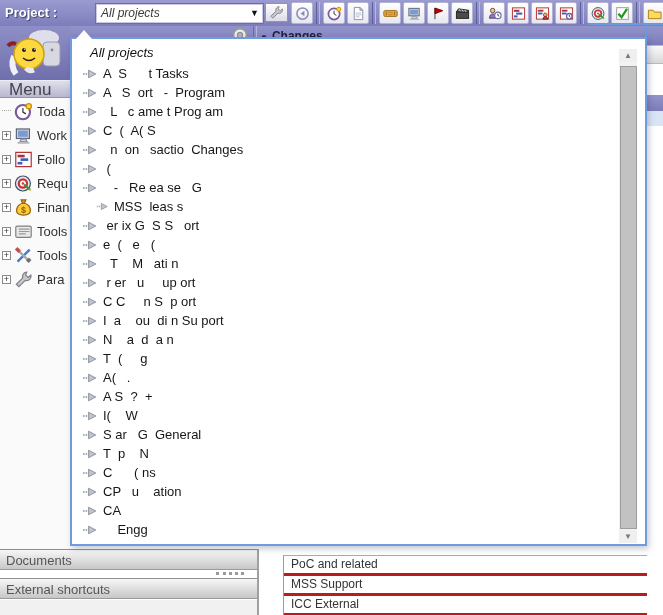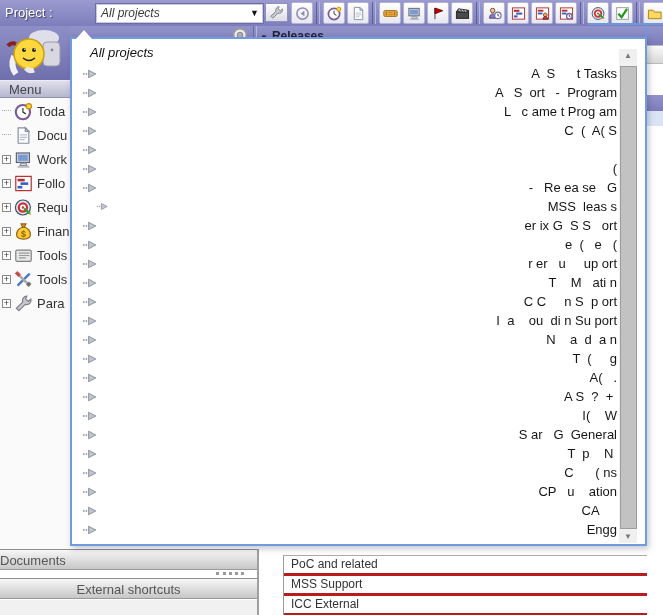--- a/index.html
+++ b/index.html
@@ -2,21 +2,21 @@
 <html><head>
 <meta charset="utf-8">
 <style>
   html,body{margin:0;padding:0;background:#fff;}
   .stage{position:relative;width:663px;height:615px;overflow:hidden;
          font-family:"Liberation Sans",sans-serif;background:#fff;}
 
   
   .topbar{position:absolute;left:0;top:0;width:663px;height:26px;
           background:linear-gradient(#9b9bd1,#7d7dbb);border-bottom:1px solid #62629e;}
-  .proj-label{position:absolute;left:5px;top:5px;font-size:13px;font-weight:normal;color:#fff;
+  .proj-label{position:absolute;left:5px;top:5px;font-size:13px;font-weight:bold;color:#fff;
               text-shadow:1px 1px 1px #3d3d66;}
   .combo{position:absolute;left:95px;top:3px;width:167px;height:19px;background:#fff;
          border:1px solid #6d6da6;box-shadow:inset 0 0 0 1px #c9c9e2;cursor:pointer;}
   .combo-val{position:absolute;left:5px;top:2px;font-size:12px;font-style:italic;color:#3a3a3a;white-space:pre;}
   .combo-arrow{position:absolute;right:4px;top:4px;font-size:9px;color:#111;}
   .wrench-btn{position:absolute;left:265px;top:3px;width:23px;height:19px;
               background:linear-gradient(#fdfdfd,#dcdce8);border:1px solid #9090bc;
               display:flex;align-items:center;justify-content:center;cursor:pointer;}
   .toolbar{position:absolute;left:291px;top:2px;display:flex;align-items:center;}
   .tbtn{width:22px;height:22px;margin-right:2px;background:linear-gradient(#ffffff,#e7e7f0);
@@ -39,52 +39,52 @@
   .sliver-c{top:111px;height:15px;background:#d9e5f5;}
   .focus-h{position:absolute;left:588px;top:23px;width:75px;height:2px;background:#6c98dd;}
   .focus-v{position:absolute;left:645px;top:25px;width:2px;height:13px;background:#6c98dd;}
 
   
   .sidebar{position:absolute;left:0;top:26px;width:70px;height:523px;background:#fafafa;}
   .logo{position:absolute;left:0;top:0;width:70px;height:54px;
         background:linear-gradient(#8f8fc7,#6f6fad);overflow:hidden;}
   .menu-head{position:absolute;left:0;top:54px;width:70px;height:18px;
              background:linear-gradient(#dfdfec,#b7b7cf);border-top:1px solid #ededf5;
-             border-bottom:1px solid #9494b2;color:#44444f;font-size:13px;line-height:18px;padding-left:9px;box-sizing:border-box;}
+             border-bottom:1px solid #9494b2;color:#44444f;font-size:17px;line-height:18px;padding-left:9px;box-sizing:border-box;}
   .menu-list{position:absolute;left:0;top:73px;width:70px;}
   .mi{display:flex;align-items:center;height:24px;cursor:pointer;}
   .mi-exp{width:9px;height:9px;margin-left:2px;margin-right:3px;background:#fff;border:1px solid #8a8a8a;
           font-size:9px;line-height:7px;text-align:center;color:#333;box-sizing:border-box;flex:none;}
   .mi-stub{width:9px;height:1px;margin-left:2px;margin-right:3px;border-top:1px dotted #aaa;flex:none;}
   .mi-ic{width:19px;height:19px;flex:none;margin-right:4px;}
   .mi-ic svg{width:19px;height:19px;display:block;}
   .mi-lb{font-size:13px;color:#333;white-space:nowrap;}
 
   
   .panelbar{position:absolute;left:0;width:257px;height:21px;
             background:linear-gradient(#f7f7f7,#c7c7c7);border-top:1px solid #8f8f8f;border-bottom:1px solid #9a9a9a;
-            color:#555;font-size:13px;line-height:21px;box-sizing:border-box;cursor:pointer;}
+            color:#555;font-size:13px;line-height:21px;padding-left:6px;box-sizing:border-box;cursor:pointer;}
   .bar-docs{top:549px;}
-  .bar-ext{top:578px;text-align:center;}
+  .bar-ext{top:578px;}
   .below-ext{position:absolute;left:0;top:600px;width:257px;height:15px;background:#f1f1f1;}
   .grip{position:absolute;left:216px;top:572px;width:28px;height:3px;border-top:3px dotted #9a9a9a;cursor:row-resize;}
   .vdivider{position:absolute;left:257px;top:549px;width:2px;height:66px;background:#a0a0a0;}
   .content-bg{position:absolute;left:259px;top:545px;width:404px;height:70px;background:#fff;}
   .ctable{position:absolute;left:283px;top:555px;width:363px;border-left:1px solid #9a9a9a;border-top:1px solid #ababab;}
   .crow{height:17px;border-bottom:3px solid #b91c1c;font-size:12px;color:#333;
         line-height:17px;padding-left:7px;white-space:pre;cursor:pointer;background:#fff;}
 
   
   .dropdown{position:absolute;left:70px;top:37px;width:577px;height:509px;background:#fff;
             border:2px solid #6f9bdf;box-sizing:border-box;box-shadow:2px 3px 6px rgba(40,40,80,.25);z-index:10;}
   .notch{position:absolute;left:4px;top:-9px;width:0;height:0;
          border-left:8px solid transparent;border-right:8px solid transparent;border-bottom:9px solid #fff;}
   .dd-list{position:absolute;left:6px;top:6px;right:28px;bottom:2px;overflow:hidden;}
   .dd-head{height:19px;font-size:13px;font-style:italic;color:#111;padding-left:12px;white-space:pre;cursor:pointer;}
-  .opt{height:19px;display:flex;align-items:center;padding-left:4px;cursor:pointer;justify-content:space-between;}
+  .opt{height:19px;display:flex;align-items:center;padding-left:4px;cursor:pointer;}
   .opt.ind{padding-left:18px;}
   .opt-ic{flex:none;margin-right:5px;display:flex;}
   .opt-ic svg{width:16px;height:10px;display:block;}
   .opt.ind .opt-ic svg{width:13px;height:9px;}
   .opt-lb{font-size:13px;color:#161616;white-space:pre;}
 
   
   .sb{position:absolute;right:8px;top:10px;width:18px;height:494px;background:#f2f2f2;}
   .sb-up,.sb-down{position:absolute;left:0;width:18px;height:13px;background:#efefef;
                   color:#777;font-size:8px;text-align:center;line-height:13px;cursor:pointer;}
@@ -250,21 +250,21 @@
         </button>
       </div>
   </div>
 
   <div class="msg-band">
     <span class="help-ring" id="help-slot"><svg viewBox="0 0 16 16">
           <circle cx="8" cy="8" r="6.4" fill="#ececec" stroke="#9a9a9a" stroke-width="1.6"></circle>
           <circle cx="8" cy="8" r="2.8" fill="#b0b0c0" stroke="#888"></circle>
         </svg></span>
     <span class="msg-sep"></span>
-    <span class="msg-title"><span class="msg-caret">▼</span><span>Releases</span></span>
+    <span class="msg-title"><span class="msg-caret">▼</span><span>Changes</span></span>
   </div>
   <div class="sliver sliver-a"></div>
   <div class="sliver sliver-b"></div>
   <div class="sliver sliver-c"></div>
   <div class="focus-h"></div>
   <div class="focus-v"></div>
 
   <div class="sidebar">
     <div class="logo">
       <span id="logo-slot"><svg viewBox="0 0 70 54" width="70" height="54">
@@ -289,31 +289,20 @@
           <span class="mi-ic">
             <svg viewBox="0 0 16 16">
               <circle cx="7.5" cy="8.5" r="6" fill="#fff" stroke="#7a5a9a" stroke-width="1.8"></circle>
               <path d="M7.5 5v3.5L10 10" stroke="#333" fill="none"></path>
               <circle cx="12.5" cy="3.5" r="2.2" fill="#ffd24a" stroke="#c89000"></circle>
             </svg>
           </span>
           <span class="mi-lb">Toda</span>
         </div>
         <div class="mi">
-          <span class="mi-stub"></span>
-          <span class="mi-ic">
-            <svg viewBox="0 0 16 16">
-              <path d="M3.5 1.5h6l3 3v10h-9z" fill="#fdfdfd" stroke="#8890a8"></path>
-              <path d="M9.5 1.5v3h3z" fill="#dde" stroke="#8890a8"></path>
-              <path d="M5 7.5h6M5 9.5h6M5 11.5h4" stroke="#b8c0d0"></path>
-            </svg>
-          </span>
-          <span class="mi-lb">Docu</span>
-        </div>
-        <div class="mi">
           <span class="mi-exp">+</span>
           <span class="mi-ic">
             <svg viewBox="0 0 16 16">
               <rect x="2" y="2.5" width="11" height="8" fill="#cfd4dd" stroke="#5a6478"></rect>
               <rect x="3.4" y="3.9" width="8.2" height="5.2" fill="#7a9ad0"></rect>
               <path d="M6 11h4l1 2.2H5z" fill="#d8d8d8" stroke="#8890a0"></path>
               <rect x="3" y="13.4" width="10" height="1.6" fill="#b8bcc4"></rect>
             </svg>
           </span>
           <span class="mi-lb">Work</span>
@@ -443,20 +432,21 @@
           </span>
           <span class="opt-lb">C  (  A( S</span>
         </div>
         <div class="opt">
           <span class="opt-ic">
             <svg viewBox="0 0 16 10">
               <path d="M1 5h1.6M3.6 5h1.6" stroke="#a8aeb8" stroke-width="2"></path>
               <path d="M6.6 1.2L13.8 5 6.6 8.8z" fill="#c0c4cc" stroke="#7a8290" stroke-width=".8"></path>
             </svg>
           </span>
+          <span class="opt-lb">  n  on   sactio  Changes</span>
         </div>
         <div class="opt">
           <span class="opt-ic">
             <svg viewBox="0 0 16 10">
               <path d="M1 5h1.6M3.6 5h1.6" stroke="#a8aeb8" stroke-width="2"></path>
               <path d="M6.6 1.2L13.8 5 6.6 8.8z" fill="#c0c4cc" stroke="#7a8290" stroke-width=".8"></path>
             </svg>
           </span>
           <span class="opt-lb"> (</span>
         </div>
@@ -496,30 +486,30 @@
           </span>
           <span class="opt-lb">e  (   e   (</span>
         </div>
         <div class="opt">
           <span class="opt-ic">
             <svg viewBox="0 0 16 10">
               <path d="M1 5h1.6M3.6 5h1.6" stroke="#a8aeb8" stroke-width="2"></path>
               <path d="M6.6 1.2L13.8 5 6.6 8.8z" fill="#c0c4cc" stroke="#7a8290" stroke-width=".8"></path>
             </svg>
           </span>
+          <span class="opt-lb">  T    M   ati n</span>
+        </div>
+        <div class="opt">
+          <span class="opt-ic">
+            <svg viewBox="0 0 16 10">
+              <path d="M1 5h1.6M3.6 5h1.6" stroke="#a8aeb8" stroke-width="2"></path>
+              <path d="M6.6 1.2L13.8 5 6.6 8.8z" fill="#c0c4cc" stroke="#7a8290" stroke-width=".8"></path>
+            </svg>
+          </span>
           <span class="opt-lb"> r er   u     up ort</span>
-        </div>
-        <div class="opt">
-          <span class="opt-ic">
-            <svg viewBox="0 0 16 10">
-              <path d="M1 5h1.6M3.6 5h1.6" stroke="#a8aeb8" stroke-width="2"></path>
-              <path d="M6.6 1.2L13.8 5 6.6 8.8z" fill="#c0c4cc" stroke="#7a8290" stroke-width=".8"></path>
-            </svg>
-          </span>
-          <span class="opt-lb">  T    M   ati n</span>
         </div>
         <div class="opt">
           <span class="opt-ic">
             <svg viewBox="0 0 16 10">
               <path d="M1 5h1.6M3.6 5h1.6" stroke="#a8aeb8" stroke-width="2"></path>
               <path d="M6.6 1.2L13.8 5 6.6 8.8z" fill="#c0c4cc" stroke="#7a8290" stroke-width=".8"></path>
             </svg>
           </span>
           <span class="opt-lb">C C     n S  p ort</span>
         </div>

